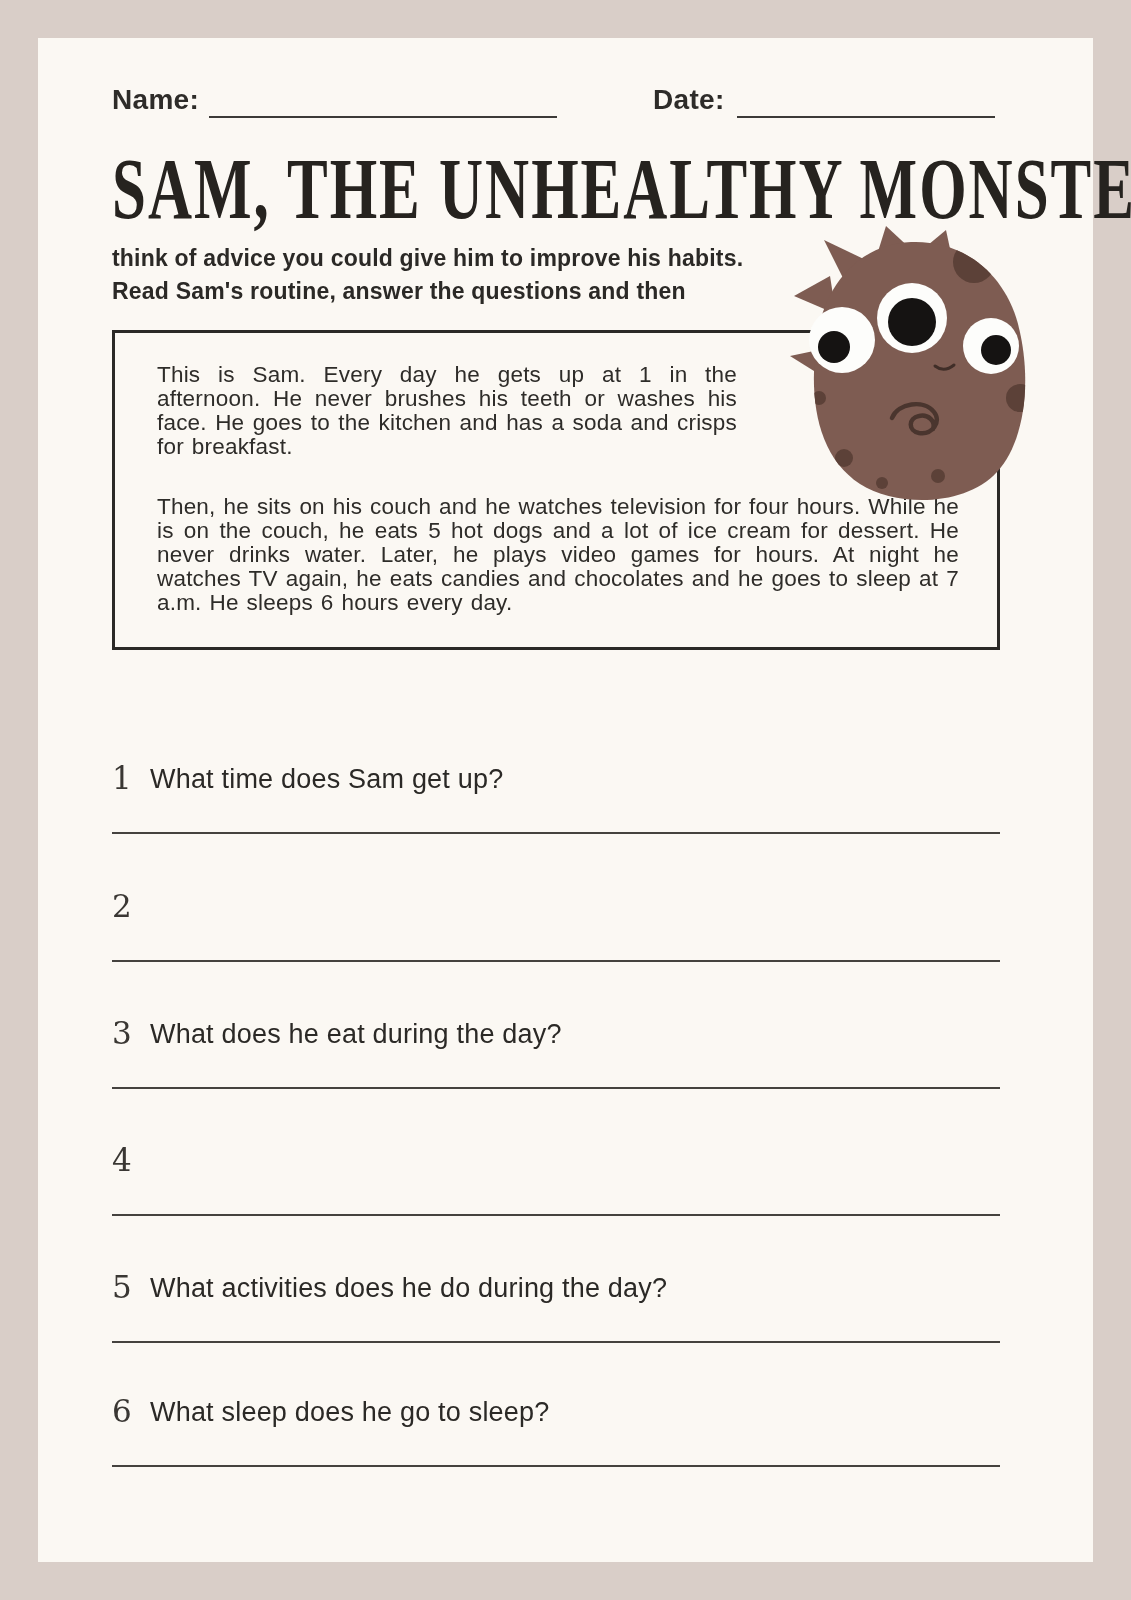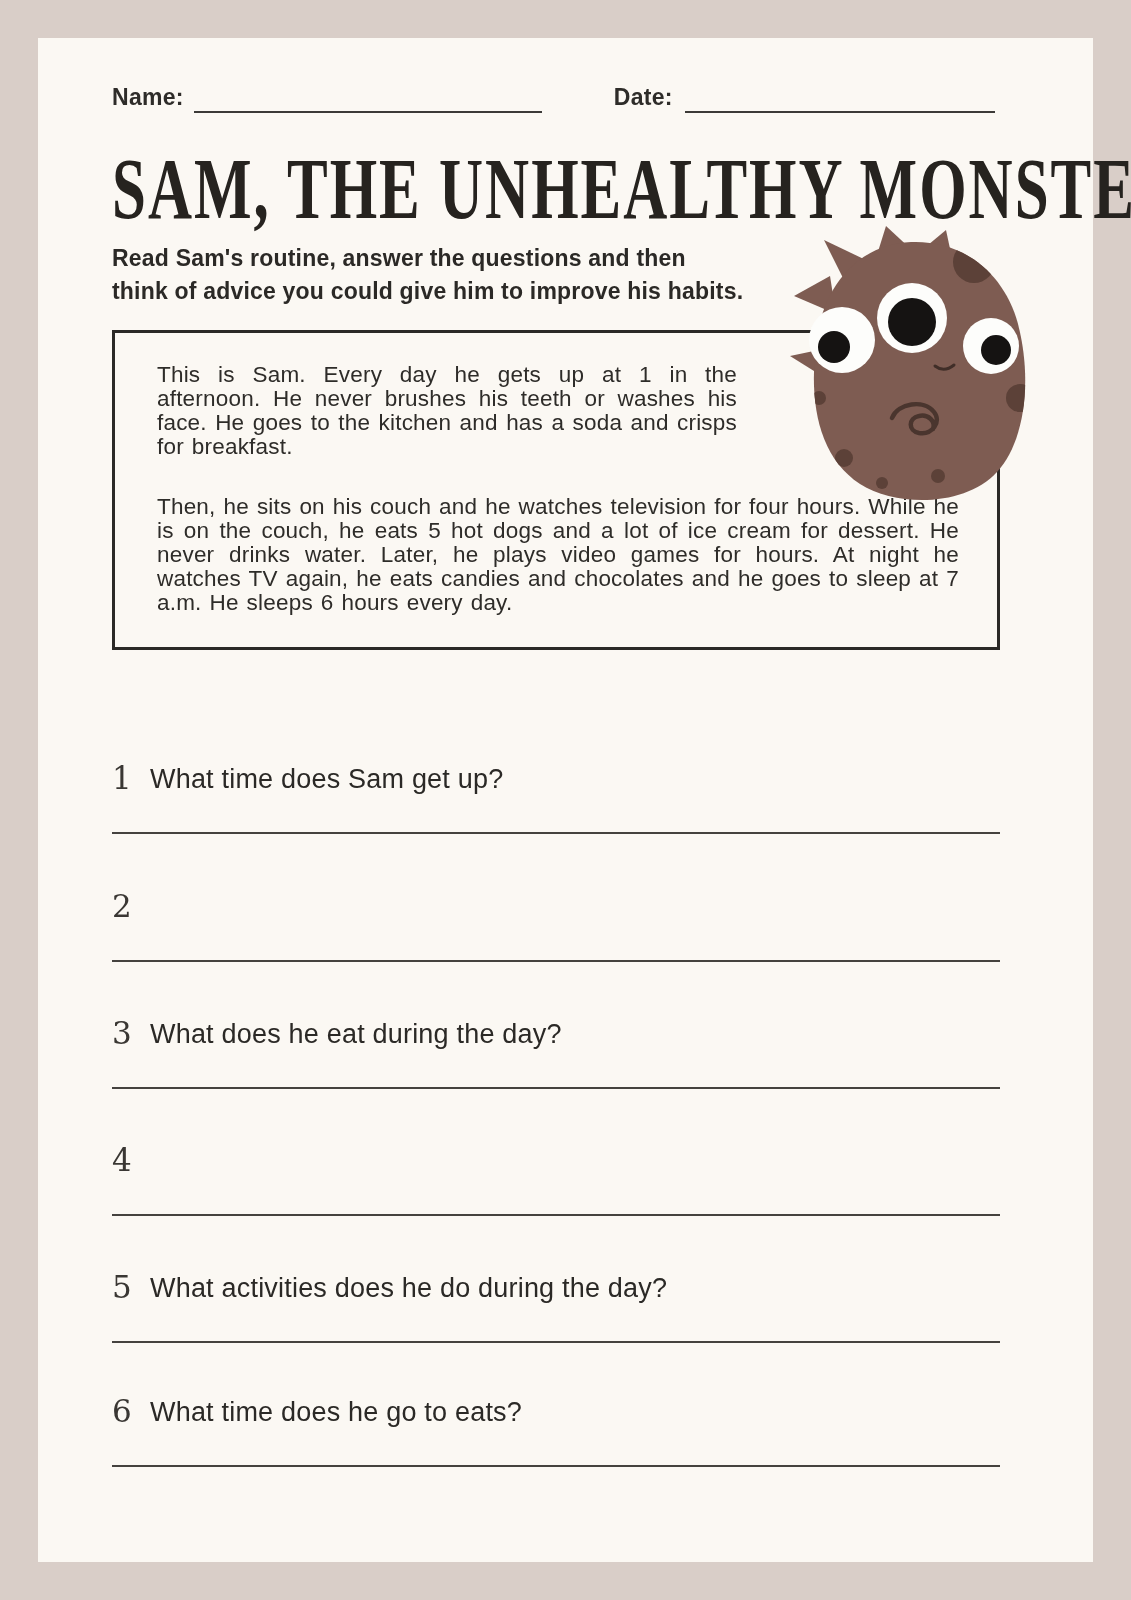--- a/index.html
+++ b/index.html
@@ -17,28 +17,28 @@
     background: #fbf8f3;
   }
 
   
   .head-row {
     position: absolute;
     left: 74px; right: 98px; top: 46px;
     display: flex; align-items: flex-end;
   }
   .field-label {
-    font-weight: bold; font-size: 23px; color: #2e2c29;
+    font-weight: bold; font-size: 28px; color: #2e2c29;
     letter-spacing: 0.3px; padding-bottom: 2px;
   }
   .write-line {
     border-bottom: 2px solid #3c3a37; height: 26px;
   }
   .name-line { width: 348px; margin-left: 10px; }
-  .date-label { margin-left: 72px; }
+  .date-label { margin-left: 96px; }
   .date-line { flex: 1; margin-left: 12px; }
 
   
   .title {
     position: absolute;
     left: 74px; top: 102px;
     font-family: "Liberation Serif", serif;
     font-weight: bold;
     font-size: 61px;
     letter-spacing: 2px;
@@ -124,22 +124,22 @@
     <div class="head-row">
       <span class="field-label">Name:</span>
       <span class="write-line name-line"></span>
       <span class="field-label date-label">Date:</span>
       <span class="write-line date-line"></span>
     </div>
 
     <h1 class="title">SAM, THE UNHEALTHY MONSTER</h1>
 
     <div class="instructions">
+      <div>think of advice you could give him to improve his habits.</div>
       <div>Read Sam's routine, answer the questions and then</div>
-      <div>think of advice you could give him to improve his habits.</div>
     </div>
 
     <div class="passage-box">
       <div class="monster-spacer"></div>
       <p>This is Sam. Every day he gets up at 1 in the afternoon. He never brushes his teeth or washes his face. He goes to the kitchen and has a soda and crisps for breakfast.</p>
       <p>Then, he sits on his couch and he watches television for four hours. While he is on the couch, he eats 5 hot dogs and a lot of ice cream for dessert. He never drinks water. Later, he plays video games for hours. At night he watches TV again, he eats candies and chocolates and he goes to sleep at 7 a.m. He sleeps 6 hours every day.</p>
     </div>
 
     <svg class="monster" viewBox="0 0 252 286" aria-hidden="true">
       <defs>
@@ -209,19 +209,19 @@
       <div class="q-row">
         <span class="q-num">5</span>
         <span class="q-text">What activities does he do during the day?</span>
       </div>
       <div class="answer-line"></div>
     </div>
 
     <div class="question" style="top:1356px">
       <div class="q-row">
         <span class="q-num">6</span>
-        <span class="q-text">What time does he go to eats?</span>
+        <span class="q-text">What sleep does he go to sleep?</span>
       </div>
       <div class="answer-line"></div>
     </div>
 
   </div>
 </div>
 
 </body></html>

